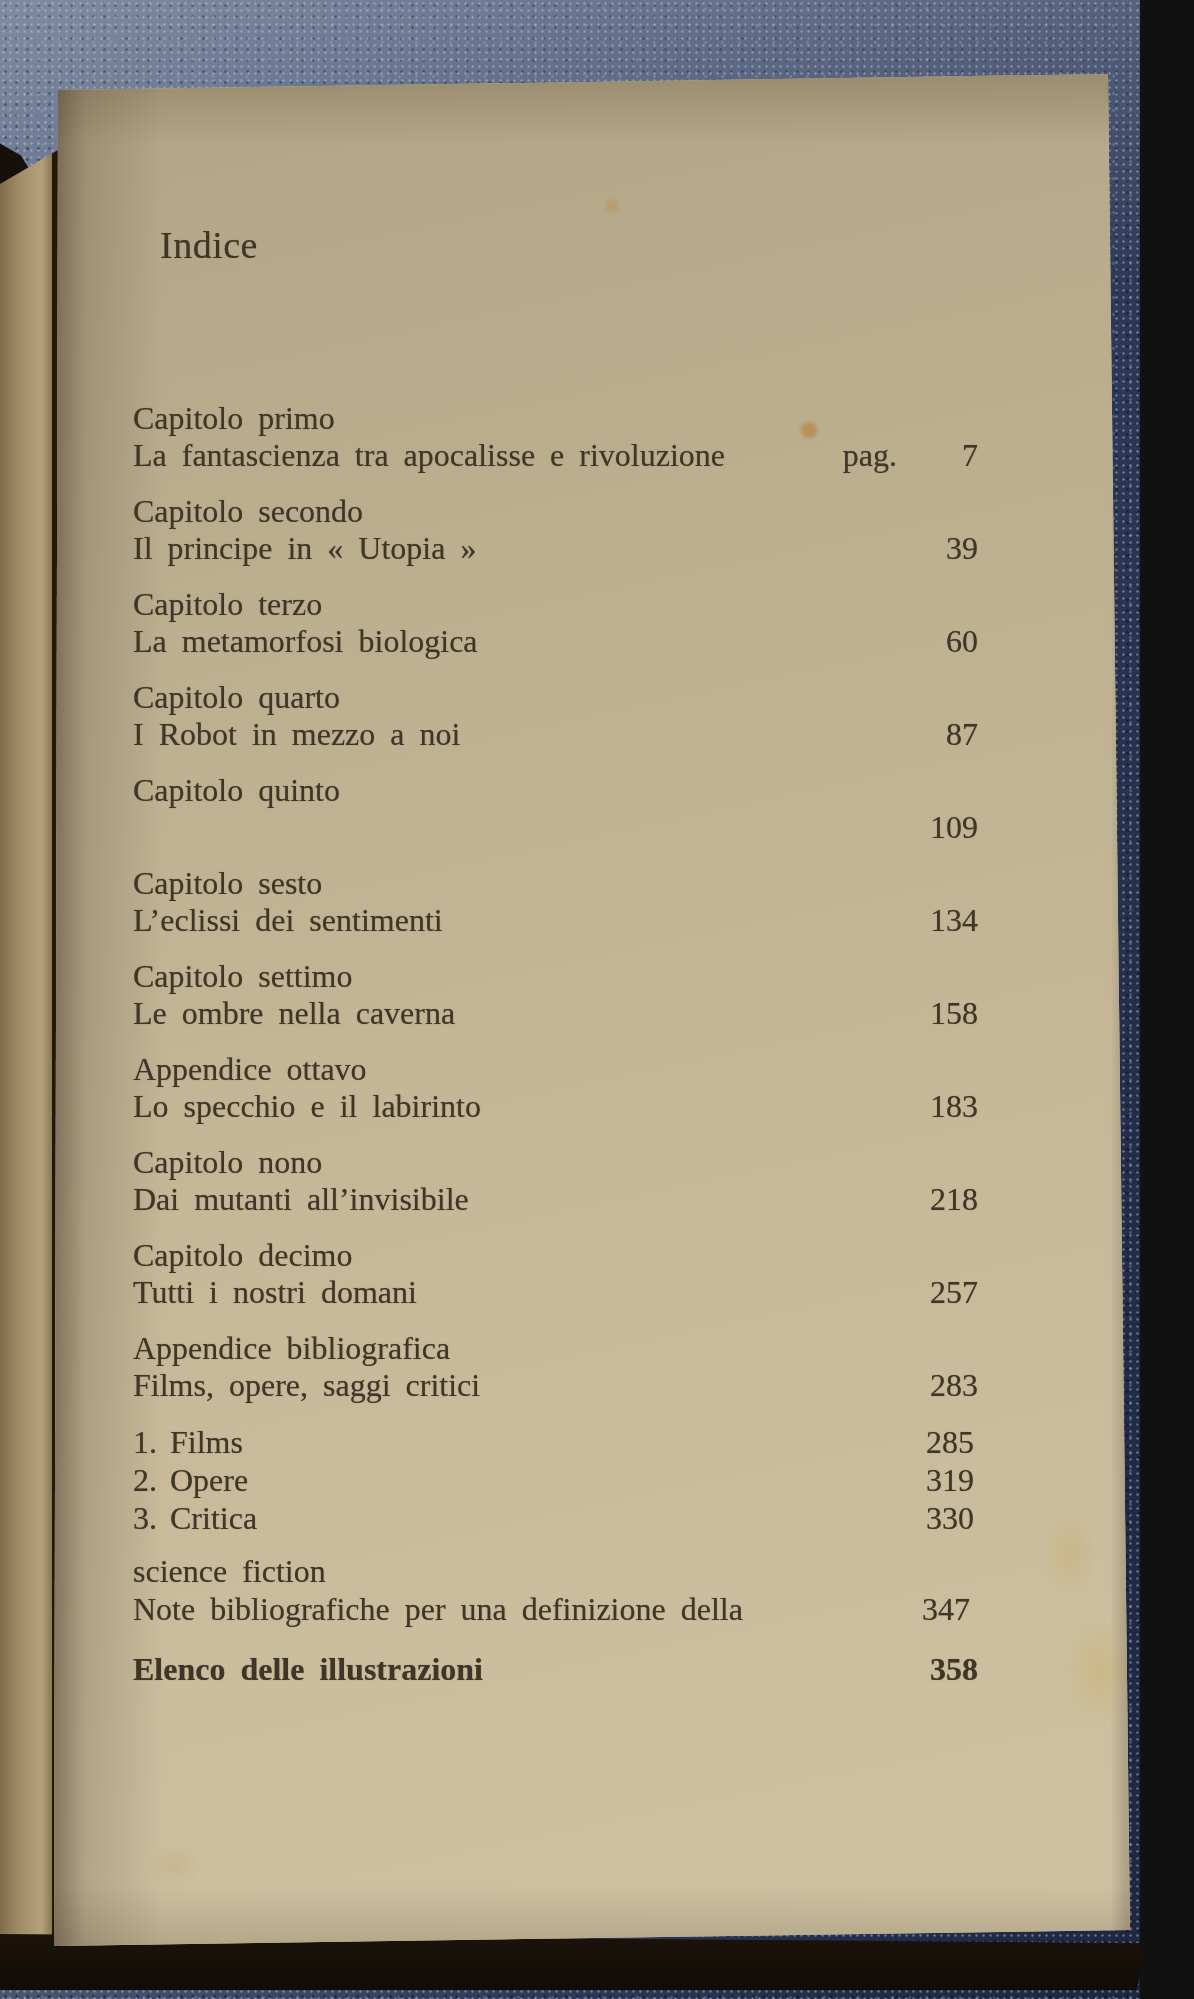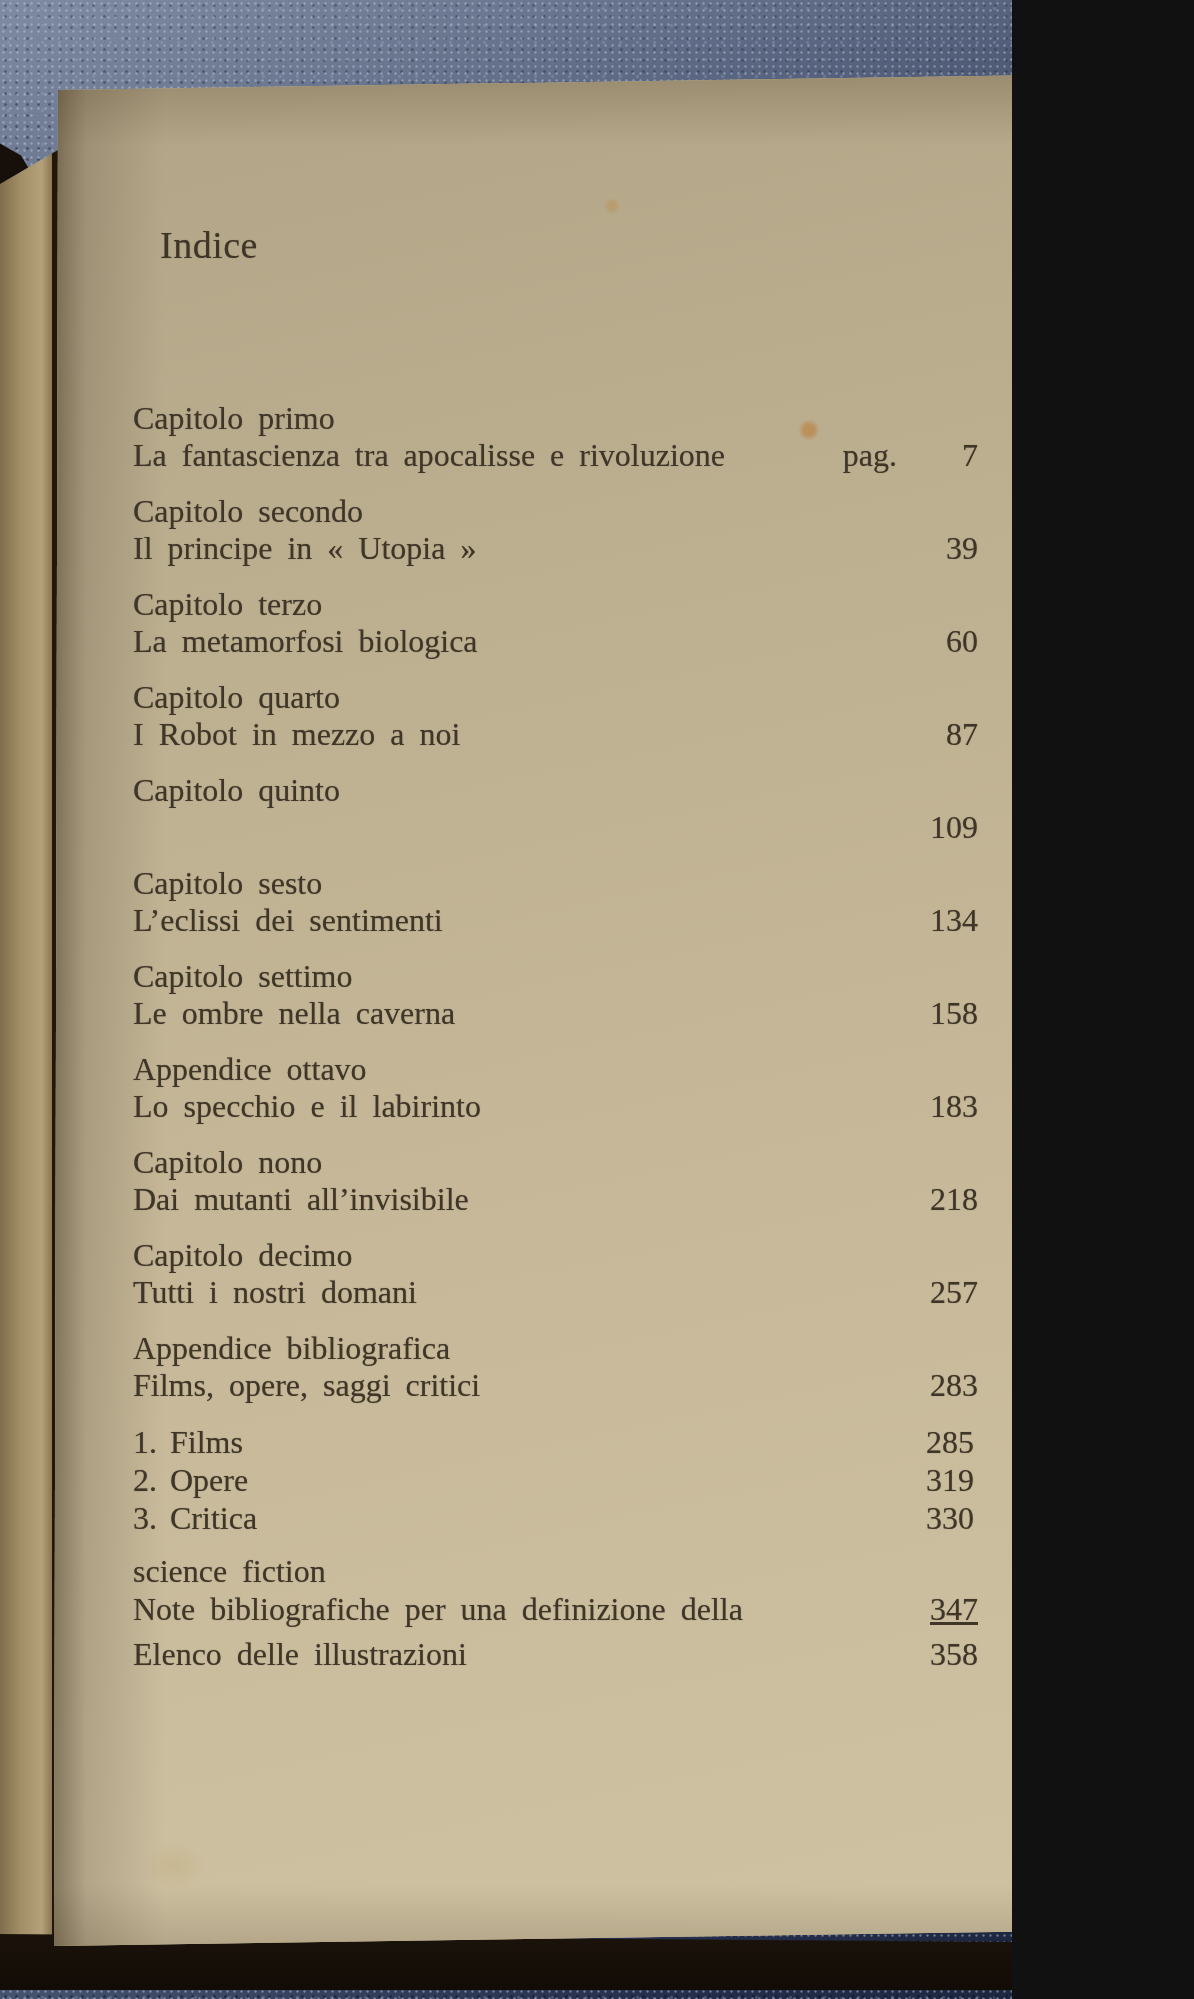--- a/index.html
+++ b/index.html
@@ -1,17 +1,17 @@
 <!DOCTYPE html>
 <html><head>
 <meta charset="utf-8">
 <style>
   html,body{margin:0;padding:0;background:#111;}
   .stage{
-    position:relative;width:1012px;height:1999px;overflow:hidden;
+    position:relative;width:1140px;height:1999px;overflow:hidden;
     font-family:"Liberation Serif","DejaVu Serif",serif;
   }
   
   .bg{
     position:absolute;inset:0;
     background-color:#3d4963;
     background-image:
       radial-gradient(circle, rgba(205,215,235,0.42) 0.8px, transparent 1.6px),
       radial-gradient(circle, rgba(10,14,28,0.5) 0.9px, transparent 1.8px),
       radial-gradient(circle, rgba(150,165,200,0.30) 1px, transparent 2.2px),
@@ -69,22 +69,22 @@
   }
   .entry{position:relative;height:74px;margin-bottom:19px;line-height:37px;word-spacing:7px;}
   .entry-label,.entry-title{display:block;white-space:nowrap;}
   .entry-page{position:absolute;right:0;top:37px;word-spacing:0;}
   .entry-pag{position:absolute;right:81px;top:37px;word-spacing:0;}
   .sublist{margin-top:8px;}
   .subitem{position:relative;line-height:38px;word-spacing:5px;white-space:nowrap;}
   .sub-page{position:absolute;right:4px;top:0;word-spacing:0;text-align:center;}
   .note{position:relative;margin-top:15px;line-height:38px;word-spacing:7px;}
   .note-line{display:block;white-space:nowrap;}
-  .note-page{position:absolute;right:0;top:38px;word-spacing:0;text-decoration:underline;}
-  .elenco{position:relative;margin-top:7px;line-height:38px;word-spacing:7px;white-space:nowrap;}
+  .note-page{position:absolute;right:8px;top:38px;word-spacing:0;}
+  .elenco{position:relative;margin-top:22px;line-height:38px;word-spacing:7px;white-space:nowrap;font-weight:bold;}
   .elenco-page{position:absolute;right:0;top:0;word-spacing:0;}
 </style>
 </head>
 <body>
 
 <div class="stage">
   <div class="bg"></div>
   <div class="cover-corner"></div>
   <div class="page-edges"></div>
   <div class="cover-bottom"></div>

